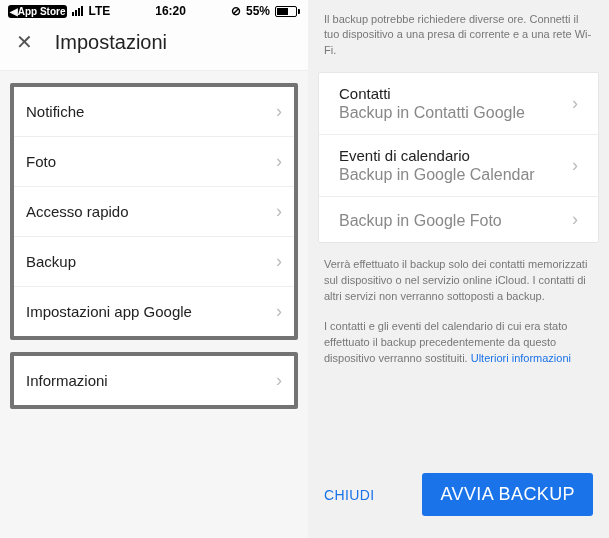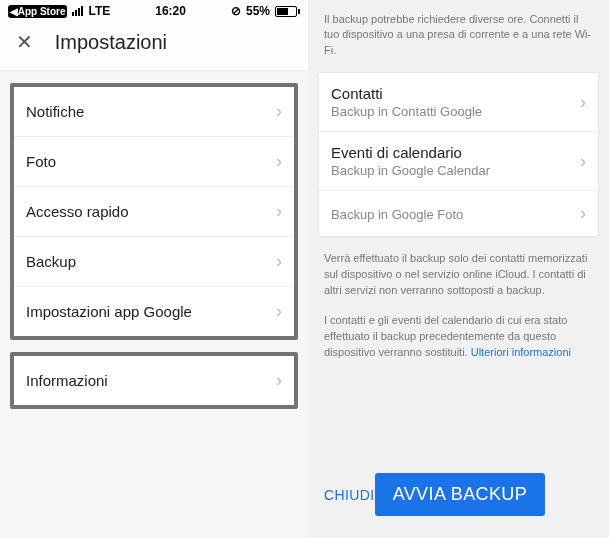--- a/index.html
+++ b/index.html
@@ -139,48 +139,48 @@
     .right-group {
       margin: 0 10px;
       background: #fff;
       border: 1px solid #e6e6e6;
       border-radius: 2px;
     }
     .right-item {
       display: flex;
       align-items: center;
       justify-content: space-between;
-      padding: 12px 12px;
+      padding: 12px 20px;
       border-bottom: 1px solid #eee;
     }
     .right-item:last-child { border-bottom: none; }
     .right-item-text { display: flex; flex-direction: column; }
     .right-item-title {
       font-size: 15px;
       color: #222;
     }
     .right-item-sub {
-      font-size: 13px;
+      font-size: 16px;
       color: #888;
       margin-top: 2px;
     }
     .right-note {
       padding: 14px 16px 0 16px;
       font-size: 11px;
       color: #777;
       line-height: 1.45;
     }
     .right-note .link {
       color: #1a73e8;
     }
     .footer {
       margin-top: auto;
       display: flex;
       align-items: center;
-      justify-content: flex-start;
+      justify-content: space-between;
       padding: 18px 16px 22px 16px;
     }
     .btn-flat {
       color: #1a73e8;
       font-size: 14px;
       font-weight: 500;
       letter-spacing: 0.4px;
       background: none;
       border: none;
     }

